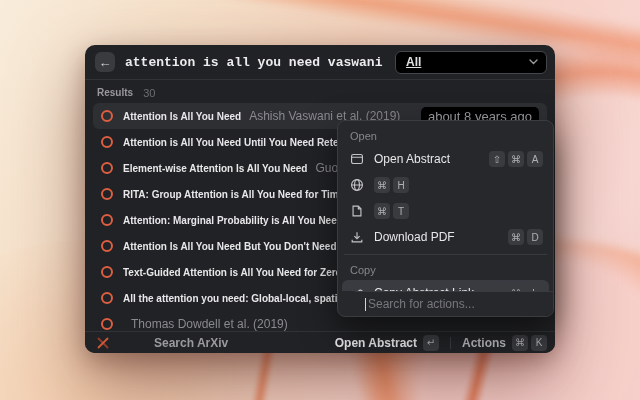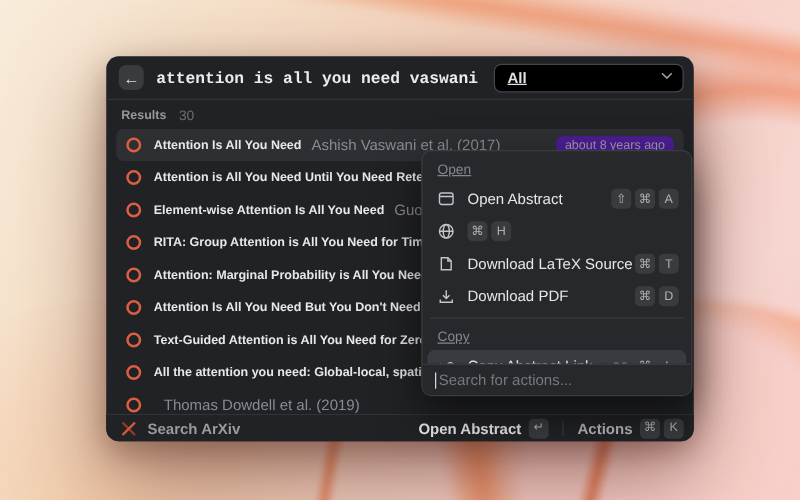--- a/index.html
+++ b/index.html
@@ -77,60 +77,60 @@
   }
   .row.selected { background:#2e2f33; }
   .ring {
     width:12px; height:12px; min-width:12px; border:2px solid #dc5f41; border-radius:50%;
     margin-right:10px;
   }
   .row-title { font-weight:bold; color:#e8e8ea; font-size:10px; }
   .row-author { color:#8a8a90; font-size:12px; margin-left:8px; }
   .row-spacer { flex:1; }
   .age-badge {
-    background:#4c1d95; color:#9d9da2; font-size:10px; border-radius:5px;
+    background:#000000; color:#9d9da2; font-size:13px; border-radius:5px;
     padding:2px 7px; margin-left:8px;
   }
 
   .footer {
     position:absolute; left:0; right:0; bottom:0; height:22px;
     background:#212225; border-top:1px solid #323336; border-radius:0 0 10px 10px;
-    display:flex; align-items:center; padding:0 8px 0 12px;
+    display:flex; align-items:center; padding:0 8px 0 12px;gap:36px;
   }
   .arxiv-logo { width:12px; height:12px; margin-right:9px; }
   .footer-app { color:#9a9a9f; font-size:12px; font-weight:bold; }
   .footer-right { margin-left:auto; display:flex; align-items:center; gap:6px; }
   .footer-primary { color:#e8e8ea; font-size:12px; font-weight:bold; }
   .key {
     min-width:16px; height:16px; padding:0 3px; border-radius:4px; background:#3a3b3f;
     color:#b0b0b5; font-size:10px; display:flex; align-items:center; justify-content:center;
   }
   .footer-vdiv { width:1px; height:12px; background:#3a3b3e; margin:0 5px; }
   .footer-actions { color:#b5b5ba; font-size:12px; font-weight:bold; }
 
   
   .menu {
     position:absolute; left:337px; top:120px; width:217px; height:197px;
     background:#27282c; border:1px solid #3b3c40; border-radius:8px;
     box-shadow:0 14px 34px rgba(0,0,0,.55); overflow:hidden;
   }
   .menu-list { position:absolute; top:0; left:0; right:0; bottom:25px; overflow:hidden; padding:4px 4px 0; }
-  .menu-section-title { color:#86868c; font-size:11px; padding:5px 8px 4px;text-decoration:underline; }
+  .menu-section-title { color:#86868c; font-size:11px; padding:5px 8px 4px; }
   .menu-item {
     height:26px; display:flex; align-items:center; padding:0 6px 0 8px; border-radius:6px;
     cursor:pointer;
   }
   .menu-item.selected { background:#3a3b40; }
   .mi-icon { width:15px; height:15px; margin-right:9px; display:flex; align-items:center; color:#c4c4c9; }
   .mi-icon svg { width:14px; height:14px; }
   .mi-label { color:#e7e7e9; font-size:12px; flex:1; white-space:nowrap; overflow:hidden; }
   .mi-keys { display:flex; gap:3px; }
   .menu-divider { height:1px; background:#393a3e; margin:4px 2px; }
   .menu-search {
-    position:absolute; left:0; right:0; bottom:0; height:25px;
+    position:absolute; left:17px; right:0; bottom:0; height:25px;
     border-top:1px solid #393a3e; display:flex; align-items:center; padding:0 10px;
     background:#27282c;
   }
   .caret { width:1px; height:13px; background:#d6d6da; margin-right:2px; }
   .menu-search input {
     flex:1; background:transparent; border:none; outline:none; color:#d6d6da;
     font-family:inherit; font-size:12px;
   }
   .menu-search input::placeholder { color:#77777d; }
 </style>
@@ -163,21 +163,21 @@
 
   <div class="results-header">
     <span class="results-label">Results</span>
     <span class="results-count">30</span>
   </div>
 
   <div class="list">
       <div class="row selected">
         <span class="ring"></span>
         <span class="row-title">Attention Is All You Need</span>
-        <span class="row-author">Ashish Vaswani et al. (2017)</span>
+        <span class="row-author">Ashish Vaswani et al. (2019)</span>
         <span class="row-spacer"></span>
         <span class="age-badge">about 8 years ago</span>
       </div>
       <div class="row">
         <span class="ring"></span>
         <span class="row-title">Attention is All You Need Until You Need Retention</span>
         <span class="row-author">M. M</span>
       </div>
       <div class="row">
         <span class="ring"></span>
@@ -261,21 +261,20 @@
           <span class="key">H</span>
         </span>
       </div>
       <div class="menu-item">
         <span class="mi-icon">
           <svg viewBox="0 0 16 16" fill="none" stroke="currentColor" stroke-width="1.3">
             <path d="M3.5 2.5 h6 l3 3 v8 h-9 z"></path>
             <path d="M9.5 2.5 v3 h3"></path>
           </svg>
         </span>
-        <span class="mi-label">Download LaTeX Source</span>
         <span class="mi-keys">
           <span class="key">⌘</span>
           <span class="key">T</span>
         </span>
       </div>
       <div class="menu-item">
         <span class="mi-icon">
           <svg viewBox="0 0 16 16" fill="none" stroke="currentColor" stroke-width="1.3">
             <path d="M8 2.5 v7"></path>
             <path d="M5 7 l3 3 3-3"></path>

